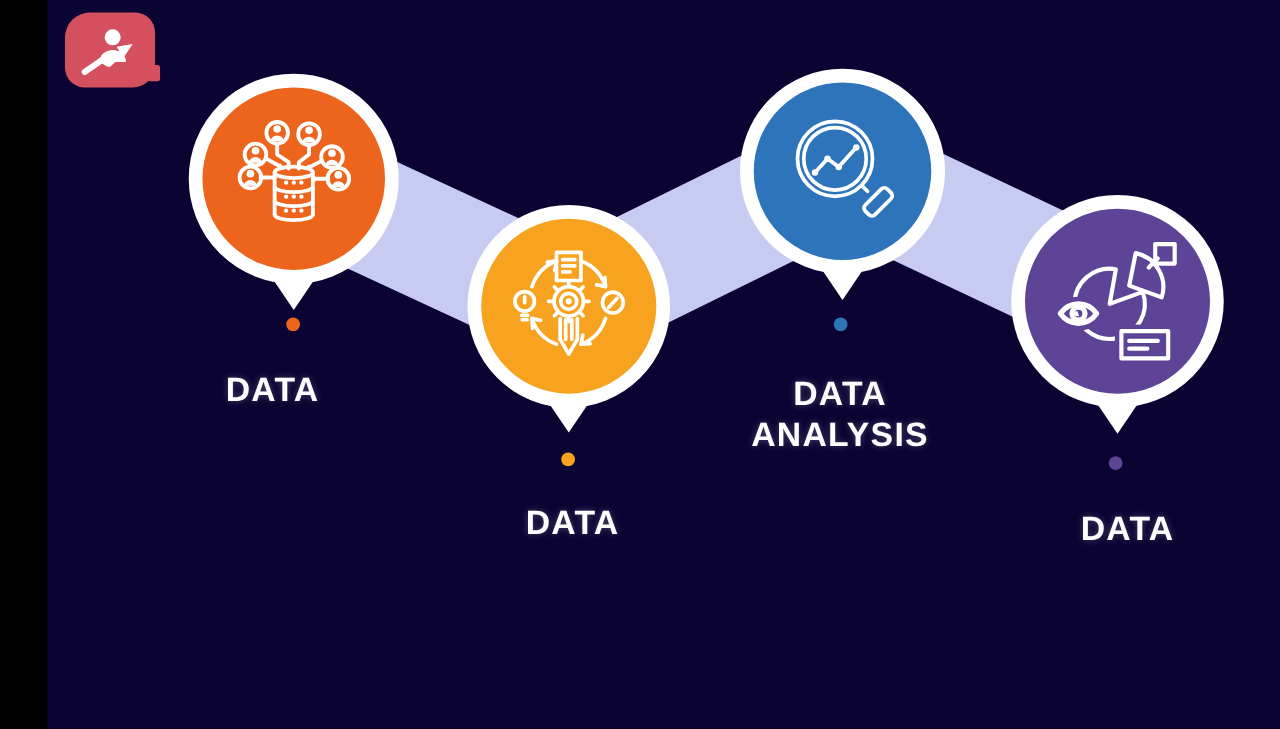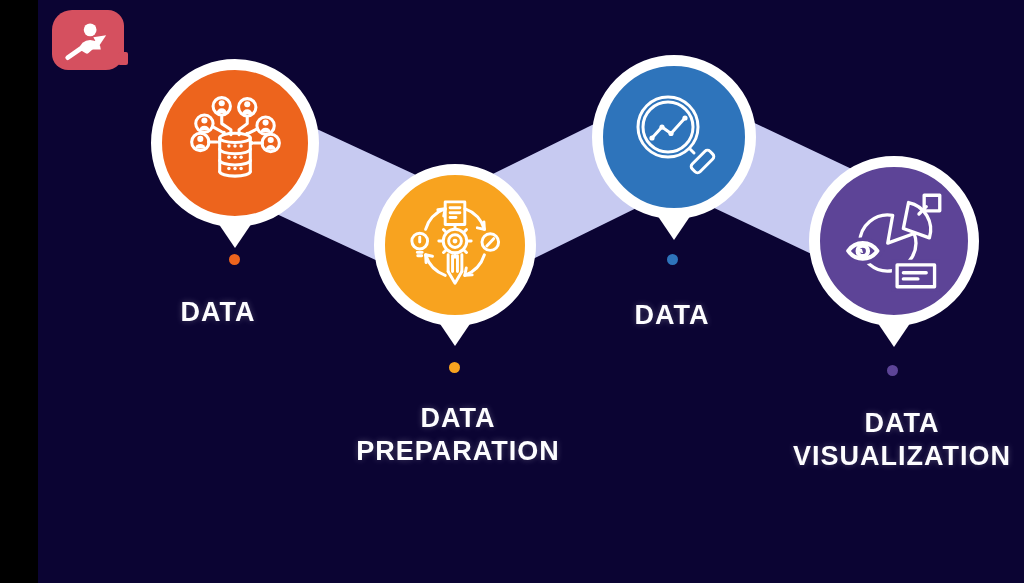--- a/index.html
+++ b/index.html
@@ -156,21 +156,20 @@
         <circle cx="50" cy="46" r="6.5"></circle>
         <path d="M62.5,46 H66.5 M58.8,54.8 L61.7,57.7 M50,58.5 V62.5 M41.2,54.8 L38.3,57.7 M37.5,46 H33.5 M41.2,37.2 L38.3,34.3 M50,33.5 V29.5 M58.8,37.2 L61.7,34.3"></path>
       </g>
       <circle class="icon-fill" cx="50" cy="46" r="2.5"></circle>
     </svg>
   </div>
   <div class="tail" style="left:396px; top:315px"></div>
   <div class="dot" style="left:411px; top:362px; background:#f8a31f"></div>
   <div class="step-label" style="left:420px; top:402px">
     <div>DATA</div>
-    <div>PREPARATION</div>
   </div>
 
   <div class="node" style="left:554px; top:55px; width:164px; height:164px; background:#2e74bb">
     <svg width="100" height="100" viewBox="0 0 100 100">
       <g class="icon-line" style="stroke-width:3">
         <circle cx="44" cy="40" r="30"></circle>
         <circle cx="44" cy="40" r="25"></circle>
         <polyline points="28,51 38,40 47,46.5 61,31"></polyline>
         <path d="M65.5,61.5 L70,66"></path>
         <g transform="rotate(45 78.5 74.5)">
@@ -182,20 +181,21 @@
           <circle cx="38" cy="40" r="2.6"></circle>
         <circle cx="47" cy="46.5" r="2.6"></circle>
           <circle cx="61" cy="31" r="2.6"></circle>
       </g>
     </svg>
   </div>
   <div class="tail" style="left:615px; top:209px"></div>
   <div class="dot" style="left:629px; top:254px; background:#2e74bb"></div>
   <div class="step-label" style="left:634px; top:299px">
     <div>DATA</div>
+    <div>ANALYSIS</div>
   </div>
 
   <div class="node" style="left:771px; top:156px; width:170px; height:170px; background:#5d4497">
     <svg width="104" height="104" viewBox="0 0 100 100">
       <g class="icon-line" style="stroke-width:3.2">
         <path d="M69.4,42.8 A27,27 0 1 1 48.7,25.4 L44,52 Z"></path>
         <path d="M59,38 L84,47 A26.5,26.5 0 0 0 64,13 Z"></path>
         <path d="M74,24 L81,17"></path>
         <rect x="79" y="6" width="15" height="15"></rect>
       </g>
@@ -208,16 +208,15 @@
         <rect x="53" y="73" width="36" height="21" stroke="#5d4497" stroke-width="10" fill="none"></rect>
         <rect class="icon-line" style="stroke-width:3.2" x="53" y="73" width="36" height="21"></rect>
         <path class="icon-line" style="stroke-width:3.2" d="M59,80.5 H81 M59,86.5 H73"></path>
       </g>
     </svg>
   </div>
   <div class="tail" style="left:835px; top:316px"></div>
   <div class="dot" style="left:849px; top:365px; background:#5d4497"></div>
   <div class="step-label" style="left:864px; top:407px">
     <div>DATA</div>
-    <div>VISUALIZATION</div>
   </div>
 
 </div>
 
 </body></html>

